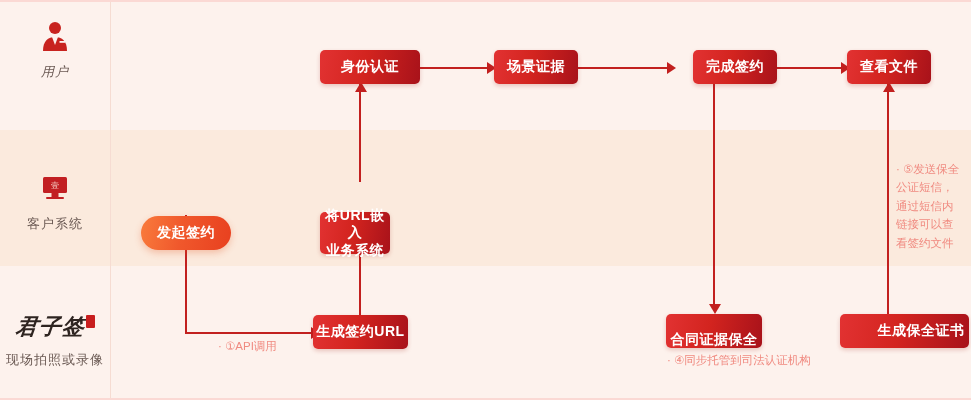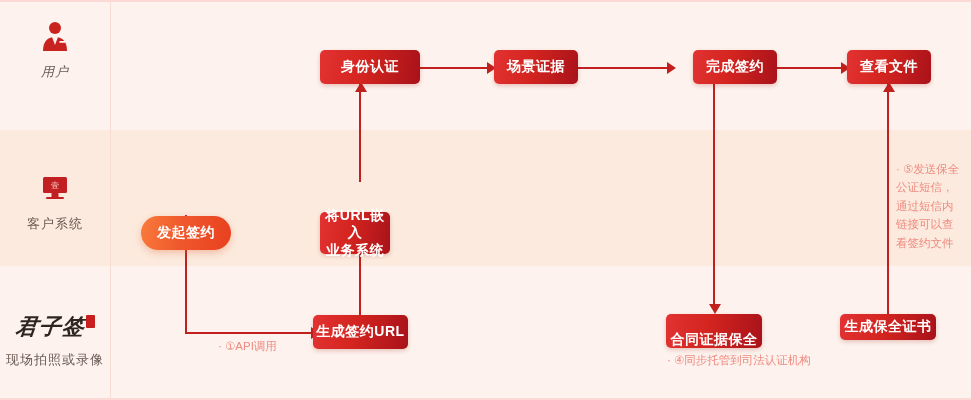--- a/index.html
+++ b/index.html
@@ -173,21 +173,21 @@
   </div>
 
   <div class="node" style="left:313px;top:315px;width:95px;height:34px;text-align:right;">
     <span>生成签约URL</span>
   </div>
 
   <div class="node" style="left:666px;top:314px;width:96px;height:34px;align-items:flex-end;">
     <span>合同证据保全</span>
   </div>
 
-  <div class="node" style="left:840px;top:314px;width:96px;height:26px;">
+  <div class="node" style="left:840px;top:314px;width:96px;height:34px;padding-left:33px;">
     <span>生成保全证书</span>
   </div>
 
   <div class="note l" style="left:218px;top:338px;">· ①API调用</div>
 
 
 
   <div class="note l" style="left:667px;top:352px;">· ④同步托管到司法认证机构</div>
 
   <div class="note l" style="left:896px;top:160px;width:66px;line-height:1.6;">· ⑤发送保全

